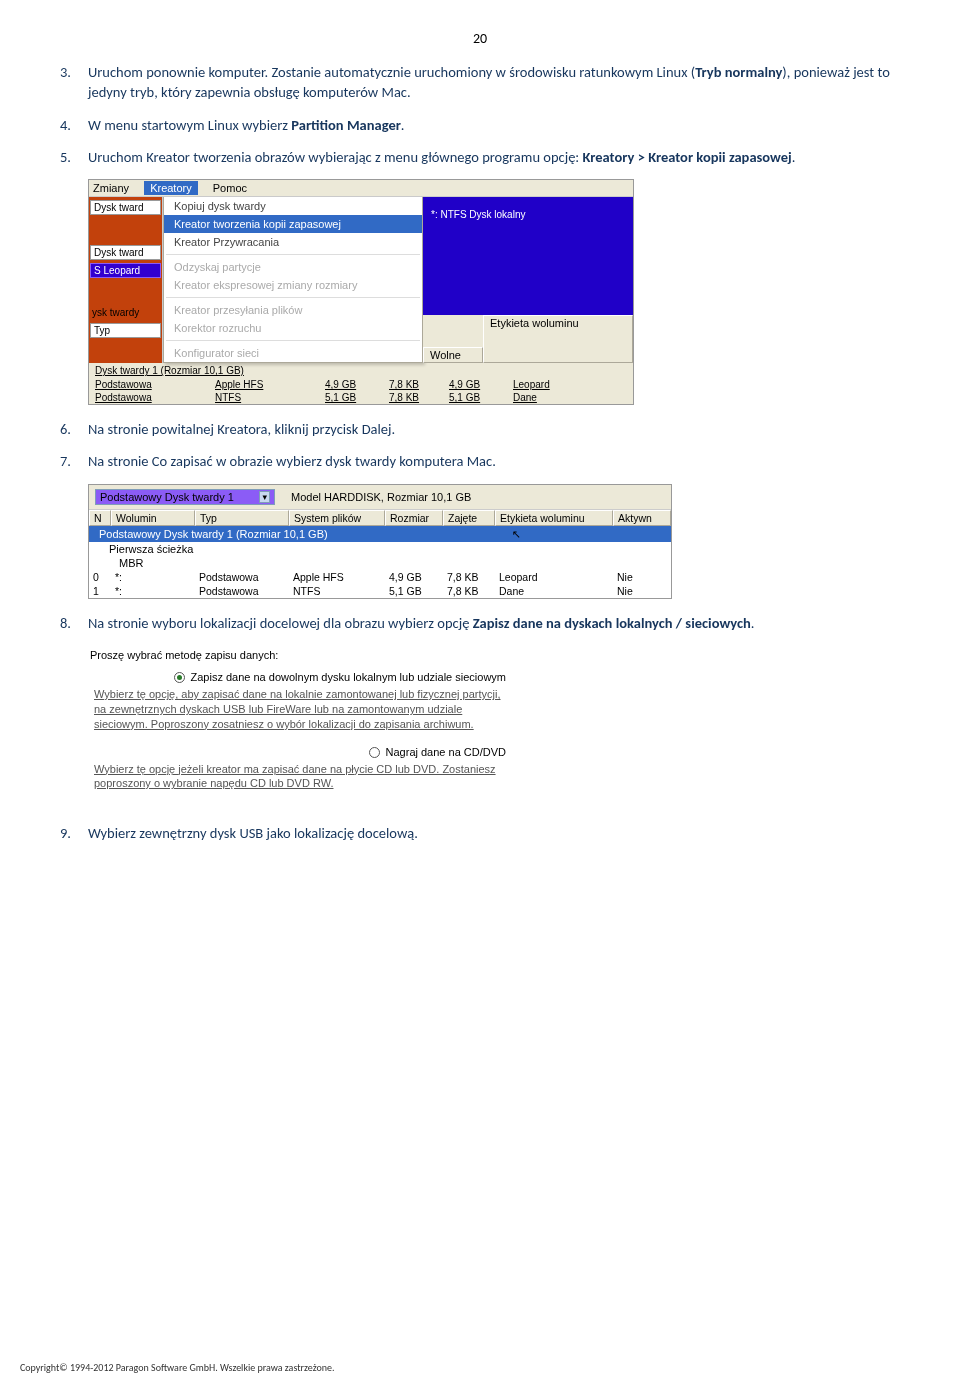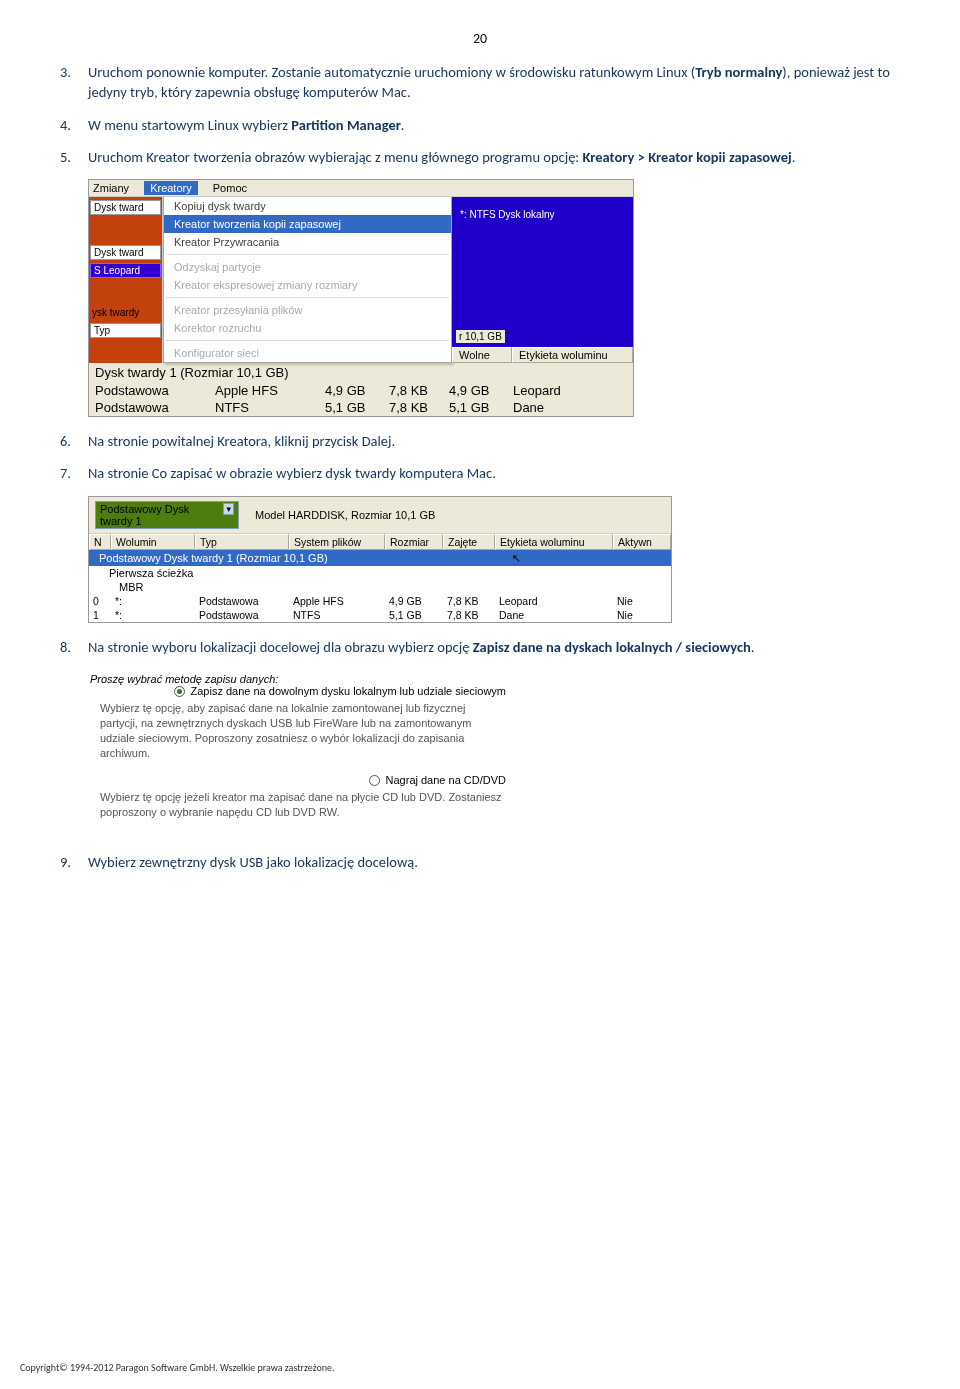--- a/index.html
+++ b/index.html
@@ -59,21 +59,21 @@
   .disk-tab {
     border: 1px solid #999; background: #fff; margin: 3px 1px;
     padding: 1px 3px; font-size: 10px; white-space: nowrap;
   }
   .leopard { background: #3200d0; color: #fff; border: 1px solid #8b5cf6; }
   .typ-row {
     border: 1px solid #999; padding: 1px 3px; font-size: 10px; margin: 3px 1px;
     background: #fff;
   }
   .sc1-menu {
-    width: 289px;
+    width: 260px;
     background: #fff;
     border: 1px solid #aca899;
     border-top: none;
     box-shadow: 2px 2px 3px rgba(0,0,0,.2);
   }
   .sc1-menu .mi {
     padding: 3px 10px; color: #444; white-space: nowrap;
   }
   .sc1-menu .mi.disabled { color: #aaa; }
   .sc1-menu .mi.hi { background: #316ac5; color: #fff; }
@@ -81,41 +81,41 @@
   .sc1-right {
     flex: 1; background: #2000c8; position: relative; overflow: hidden;
   }
   .sc1-right .lbl {
     position: absolute; top: 12px; left: 8px; color: #fff; font-size: 10px;
   }
   .sc1-cursor {
     position: absolute; top: 28px; left: -10px; font-size: 14px; color: #000;
   }
   .sc1-bottom {
-    background: #ece9d8; font-size: 13px;
+    background: #ece9d8; font-size: 10px; text-decoration: underline;
   }
   .sc1-bottom .hdr > div, .sc1-bottom .row > div {
     padding: 1px 6px;
   }
   .sc1-bottom .row { display: flex; }
   .c-a { width: 120px; } .c-b { width: 110px; } .c-c { width: 64px; }
   .c-d { width: 60px; } .c-e { width: 64px; } .c-f { flex: 1; }
   .sc1-bottom .title-row { padding: 2px 6px; font-weight: normal; }
   
   .sc2 {
     width: 584px; font-family: Tahoma, Arial, sans-serif; font-size: 11px;
     background: #ece9d8; border: 1px solid #999; color: #000;
   }
   .sc2-top {
     display: flex; align-items: center; padding: 4px 6px;
     border-bottom: 1px solid #ccc;
   }
   .sc2-select {
-    border: 1px solid #7f9db9; background: #4d7c0f; padding: 1px 4px;
-    width: 144px; display: inline-flex; justify-content: space-between;
+    border: 1px solid #7f9db9; background: #8b5cf6; padding: 1px 4px;
+    width: 180px; display: inline-flex; justify-content: space-between;
     align-items: flex-start;
   }
   .sc2-select .arrow {
     background: #c8d8f0; border: 1px solid #7f9db9; padding: 0 2px; font-size: 9px;
   }
   .sc2-hdr, .sc2-row { display: flex; }
   .sc2-hdr > div {
     border: 1px solid #fff; border-right-color:#aca899; border-bottom-color:#aca899;
     padding: 1px 4px; font-size: 10.5px;
   }
@@ -125,31 +125,31 @@
   .sc2-title {
     background: #316ac5; color: #fff; padding: 2px 10px; position: relative;
   }
   .sc2-title .cur { position: absolute; right: 150px; top: 2px; color:#000; }
   .sc2-sub { background: #fff; }
   
   .sc3 {
     width: 420px; font-family: Tahoma, Arial, sans-serif; font-size: 11px;
     background: #fff; color: #000; padding: 4px 2px;
   }
-  .sc3 .heading { margin-bottom: 0; font-style: italic; }
+  .sc3 .heading { margin-bottom: 10px; }
   .sc3 .opt { display: flex; margin-bottom: 4px; justify-content: flex-end; }
   .sc3 .radio {
     width: 11px; height: 11px; border-radius: 50%; border: 1px solid #555;
     margin: 1px 6px 0 4px; flex-shrink: 0; position: relative;
   }
   .sc3 .radio.checked::after {
     content: ""; position: absolute; width: 5px; height: 5px; border-radius: 50%;
     background: #2a7a2a; top: 2px; left: 2px;
   }
-  .sc3 .desc { color: #555; margin: 0 0 14px 10px; line-height: 1.35; }
+  .sc3 .desc { color: #555; margin: 0 0 14px 4px; line-height: 1.35; text-decoration: underline; }
   .footer {
     position: absolute; bottom: 15px; left: 20px; font-size: 10px; color: #333; text-align: right;
   }
 </style>
 </head>
 <body>
 
 <div class="page">
   <div class="page-num">20</div>
 
@@ -202,21 +202,21 @@
           <div class="mi disabled">Kreator przesyłania plików</div>
           <div class="mi disabled">Korektor rozruchu</div>
           <hr>
           <div class="mi disabled">Konfigurator sieci</div>
         </div>
         <div class="sc1-right">
           <div class="lbl">*:  NTFS  Dysk lokalny</div>
           <span class="sc1-cursor">↖</span>
           <div style="position:absolute;bottom:20px;left:4px;background:#ece9d8;color:#000;padding:1px 3px;font-size:10px;margin-top:14px;">r 10,1 GB</div>
           <div style="position:absolute;bottom:0;left:0;right:0;display:flex;background:#ece9d8;">
-            <div style="border:1px solid #fff;border-right-color:#aca899;border-bottom-color:#aca899;padding:1px 6px;width:60px;">Wolne</div>
+            <div style="border:1px solid #fff;border-right-color:#aca899;border-bottom-color:#aca899;padding:1px 6px;width:60px;margin-top:32px;">Wolne</div>
             <div style="border:1px solid #fff;border-right-color:#aca899;border-bottom-color:#aca899;padding:1px 6px;flex:1;">Etykieta woluminu</div>
           </div>
         </div>
       </div>
       <div class="sc1-bottom">
         <div class="title-row">Dysk twardy 1 (Rozmiar 10,1 GB)</div>
         <div class="row">
           <div class="c-a">Podstawowa</div>
           <div class="c-b">Apple HFS</div>
           <div class="c-c">4,9 GB</div>

